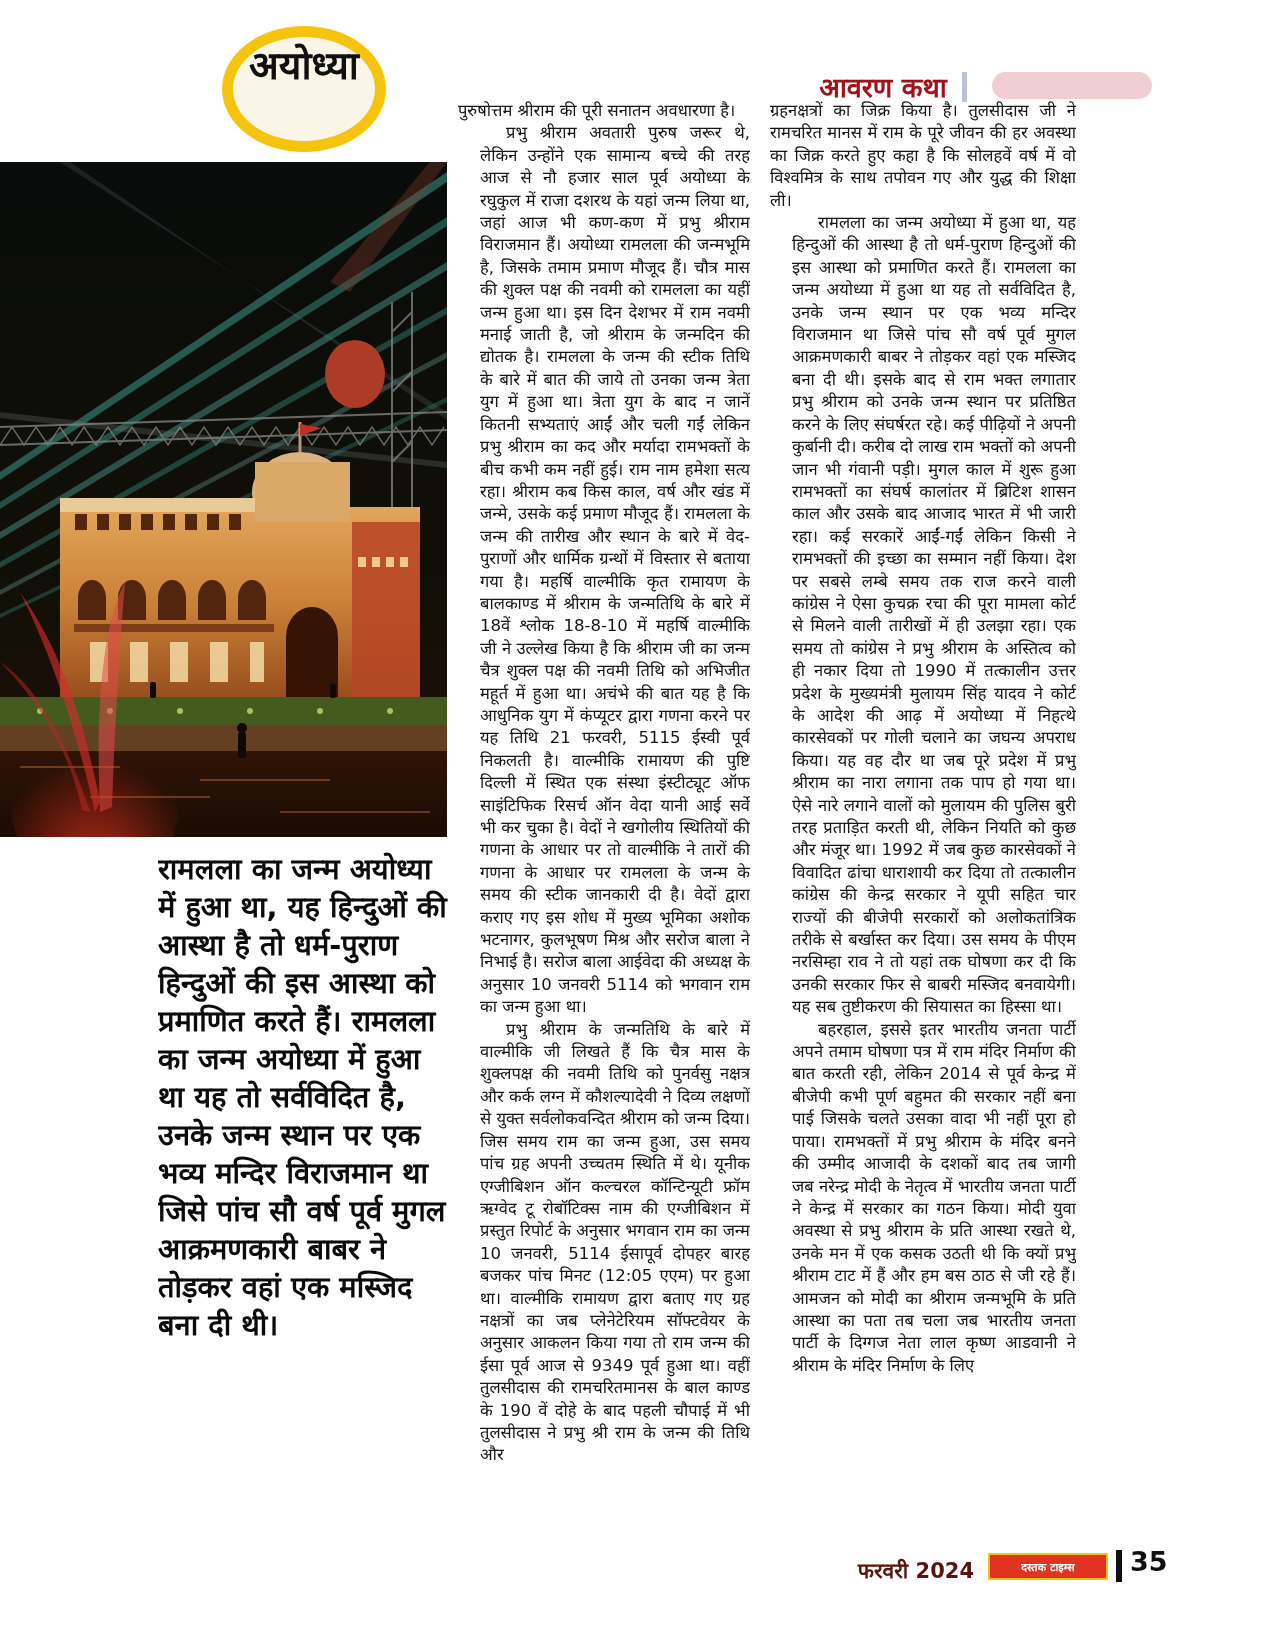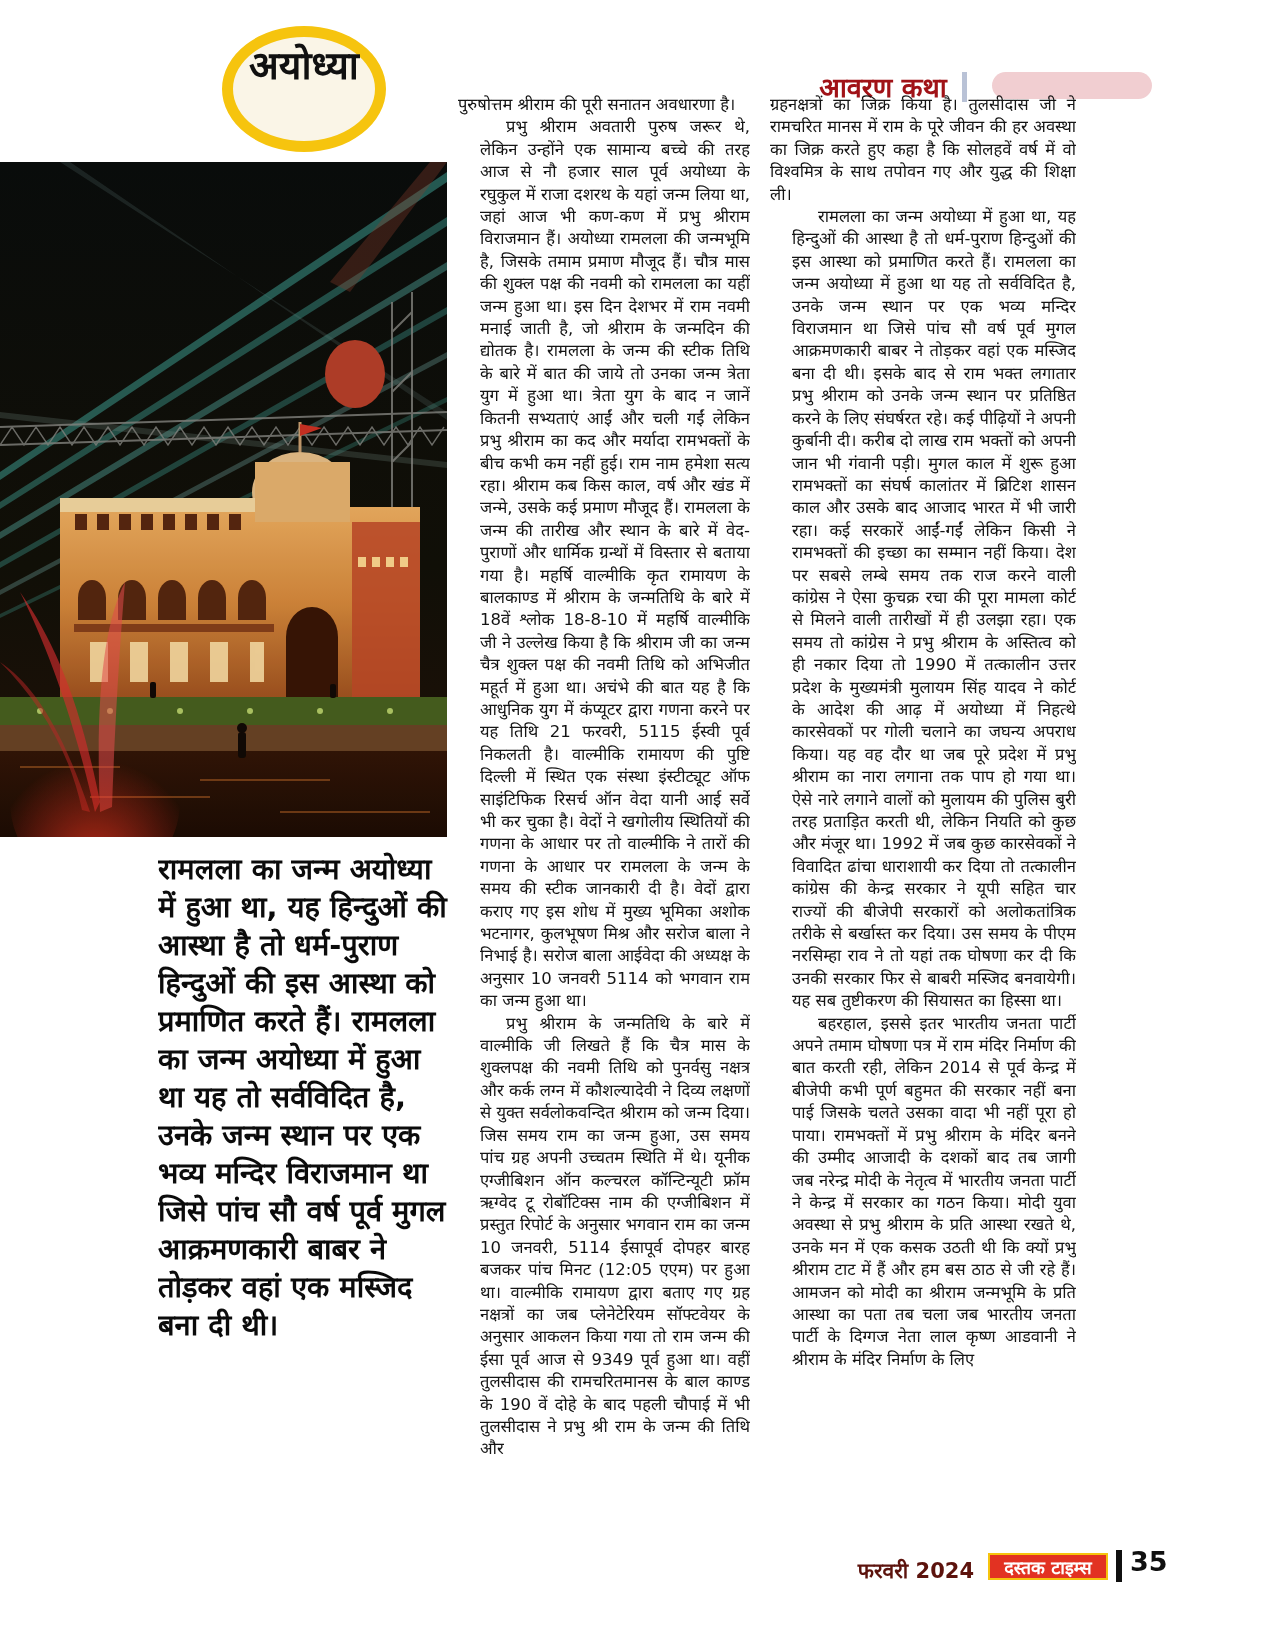--- a/index.html
+++ b/index.html
@@ -39,38 +39,38 @@
     position:absolute;left:0;top:162px;width:447px;height:675px;overflow:hidden;z-index:1;
     background:#0c0e0d;
   }
   
   .pull-quote{
     position:absolute;left:158px;top:850px;width:292px;height:612px;overflow:hidden;
     font-size:29px;line-height:38px;font-weight:bold;color:#0b0b0b;text-align:left;
   }
   
   .col{
-    position:absolute;top:94px;height:1360px;overflow:hidden;
+    position:absolute;top:100px;height:1360px;overflow:hidden;
     font-size:16.5px;line-height:22.4px;color:#141414;text-align:justify;
   }
   .col-1{left:458px;width:292px;}
   .col-2{left:770px;width:306px;}
   .col p{margin:0;}
   .col p.indent{text-indent:26px;margin-left:22px;}
   
   .footer-date{
     position:absolute;left:852px;top:1556px;width:122px;text-align:right;
     font-size:21px;font-weight:bold;color:#5c130d;
   }
   .footer-logo{
     position:absolute;left:988px;top:1553px;width:120px;height:27px;
     background:#e23222;border:2px solid #f6c40e;box-sizing:border-box;
     display:flex;align-items:center;justify-content:center;
   }
-  .footer-logo span{font-size:18px;font-weight:bold;color:#ffffff;white-space:nowrap;}
+  .footer-logo span{font-size:11px;font-weight:bold;color:#ffffff;white-space:nowrap;}
   .footer-bar{position:absolute;left:1116px;top:1550px;width:6px;height:32px;background:#101010;}
   .footer-page{
     position:absolute;left:1130px;top:1546px;font-size:27px;font-weight:bold;color:#101010;
   }
 </style>
 </head>
 <body>
 
 <div class="page">
 

